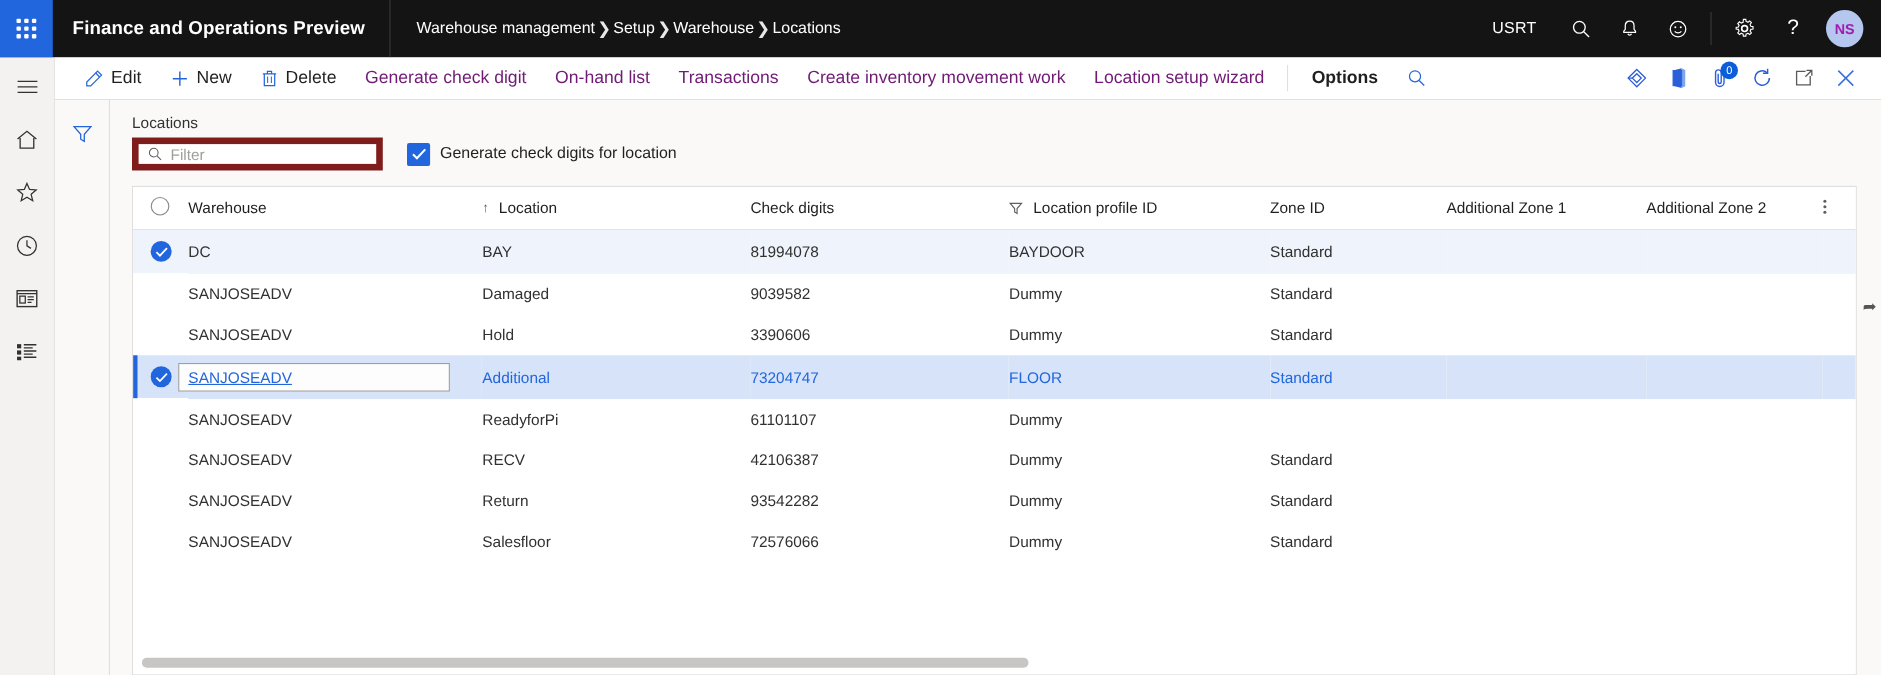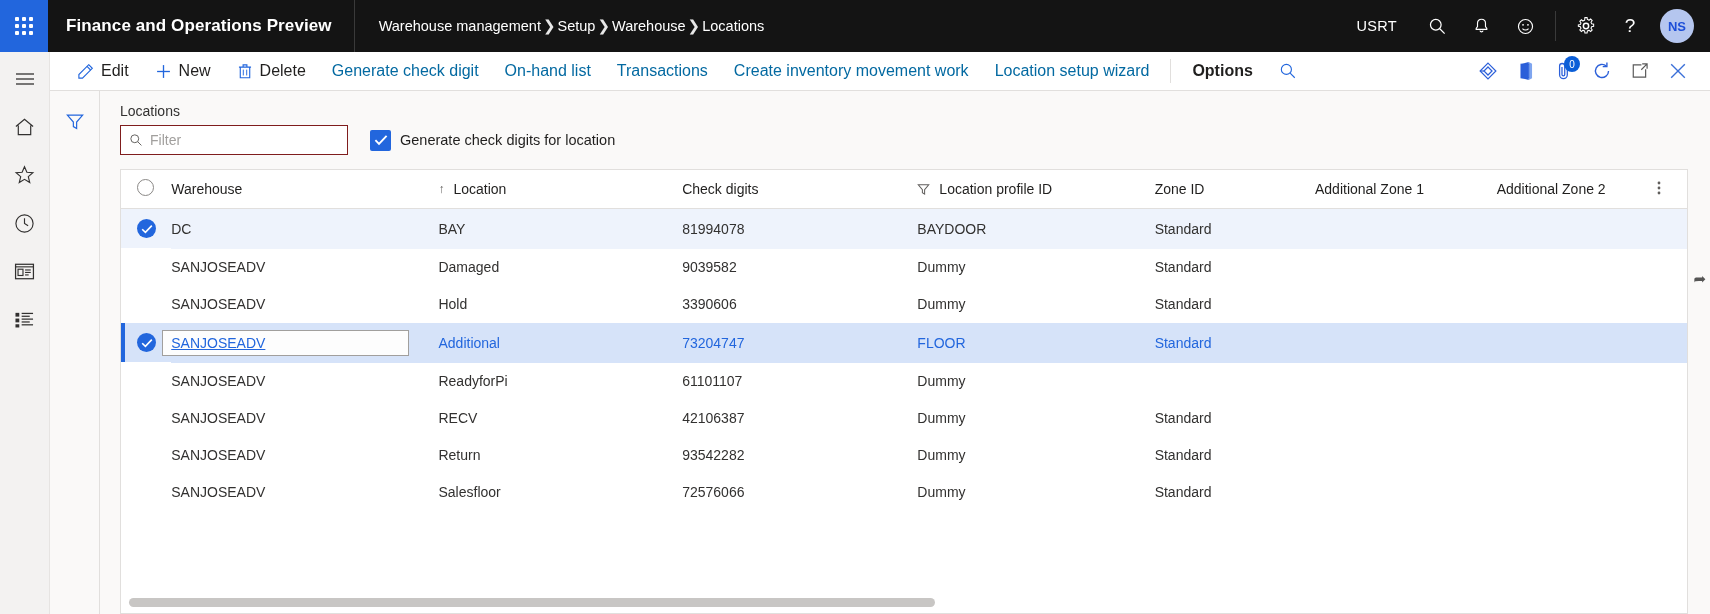--- a/index.html
+++ b/index.html
@@ -33,21 +33,21 @@
   .topbar-right {
     margin-left: auto; display: flex; align-items: center; height: 52px; padding-right: 16px; gap: 0;
   }
   .tb-item {
     height: 52px; min-width: 44px; display: flex; align-items: center; justify-content: center;
     cursor: pointer; font-size: 14.5px; padding: 0 10px;
   }
   .tb-item.company { padding: 0 18px; letter-spacing: .3px; }
   .vsep { width: 1px; height: 30px; background: #3a3a3a; margin: 0 8px; }
   .avatar {
-    width: 34px; height: 34px; border-radius: 50%; background: #b5c6ef; color: #1d4ed8;
+    width: 34px; height: 34px; border-radius: 50%; background: #b5c6ef; color: #a21caf;
     display: flex; align-items: center; justify-content: center; font-size: 13px; font-weight: 600;
     margin-left: 8px; cursor: pointer;
   }
   .ico { display: inline-block; line-height: 0; }
 
   
   .body-wrap { display: flex; height: 562px; }
 
   
   .rail {
@@ -65,21 +65,21 @@
 
   
   .actionpane {
     height: 39px; background: #ffffff; border-bottom: 1px solid #e1dfdd;
     display: flex; align-items: center; padding: 0 14px 0 14px; gap: 0;
   }
   .act {
     display: flex; align-items: center; gap: 7px; padding: 0 13px; height: 38px;
     font-size: 16px; color: #201f1e; cursor: pointer; white-space: nowrap;
   }
-  .act.disabled { color: #0369a1; cursor: default; }
+  .act.disabled { color: #701a75; cursor: default; }
   .act.bold { font-weight: 600; }
   .act-sep { width: 1px; height: 24px; background: #e1dfdd; margin: 0 8px; }
   .pane-right { margin-left: auto; display: flex; align-items: center; gap: 2px; }
   .pane-icon {
     width: 36px; height: 36px; display: flex; align-items: center; justify-content: center;
     cursor: pointer; position: relative;
   }
   .badge {
     position: absolute; top: 3px; right: 2px; background: #0b5ed7; color: #fff;
     min-width: 16px; height: 16px; border-radius: 8px; font-size: 10px;
@@ -95,21 +95,21 @@
   .filter-rail .rail-btn { color: #2266dd; }
 
   .main { flex: 1; padding: 12px 0 0 20px; min-width: 0; display: flex; flex-direction: column; }
   .page-caption { font-size: 14px; color: #323130; margin-bottom: 6px; }
   .view-row { display: flex; align-items: baseline; gap: 8px; margin-bottom: 16px; }
   .view-title { font-size: 27px; font-weight: 600; color: #201f1e; letter-spacing: -.2px; }
   .view-chev { color: #323130; font-size: 13px; cursor: pointer; position: relative; top: -2px; }
 
   .filter-row { display: flex; align-items: center; gap: 22px; margin-bottom: 14px; }
   .filter-box {
-    width: 228px; height: 30px; border: 1px solid #7f1d1d; background: #fff;
+    width: 228px; height: 30px; border: 6px solid #7f1d1d; background: #fff;
     display: flex; align-items: center; padding: 0 8px; gap: 7px;
   }
   .filter-box input {
     border: none; outline: none; font-size: 14px; font-family: inherit;
     color: #201f1e; width: 100%; background: transparent;
   }
   .filter-box input::placeholder { color: #a19f9d; }
   .chk-row { display: flex; align-items: center; gap: 9px; }
   .chk {
     width: 21px; height: 21px; background: #2266dd; border-radius: 2px;

